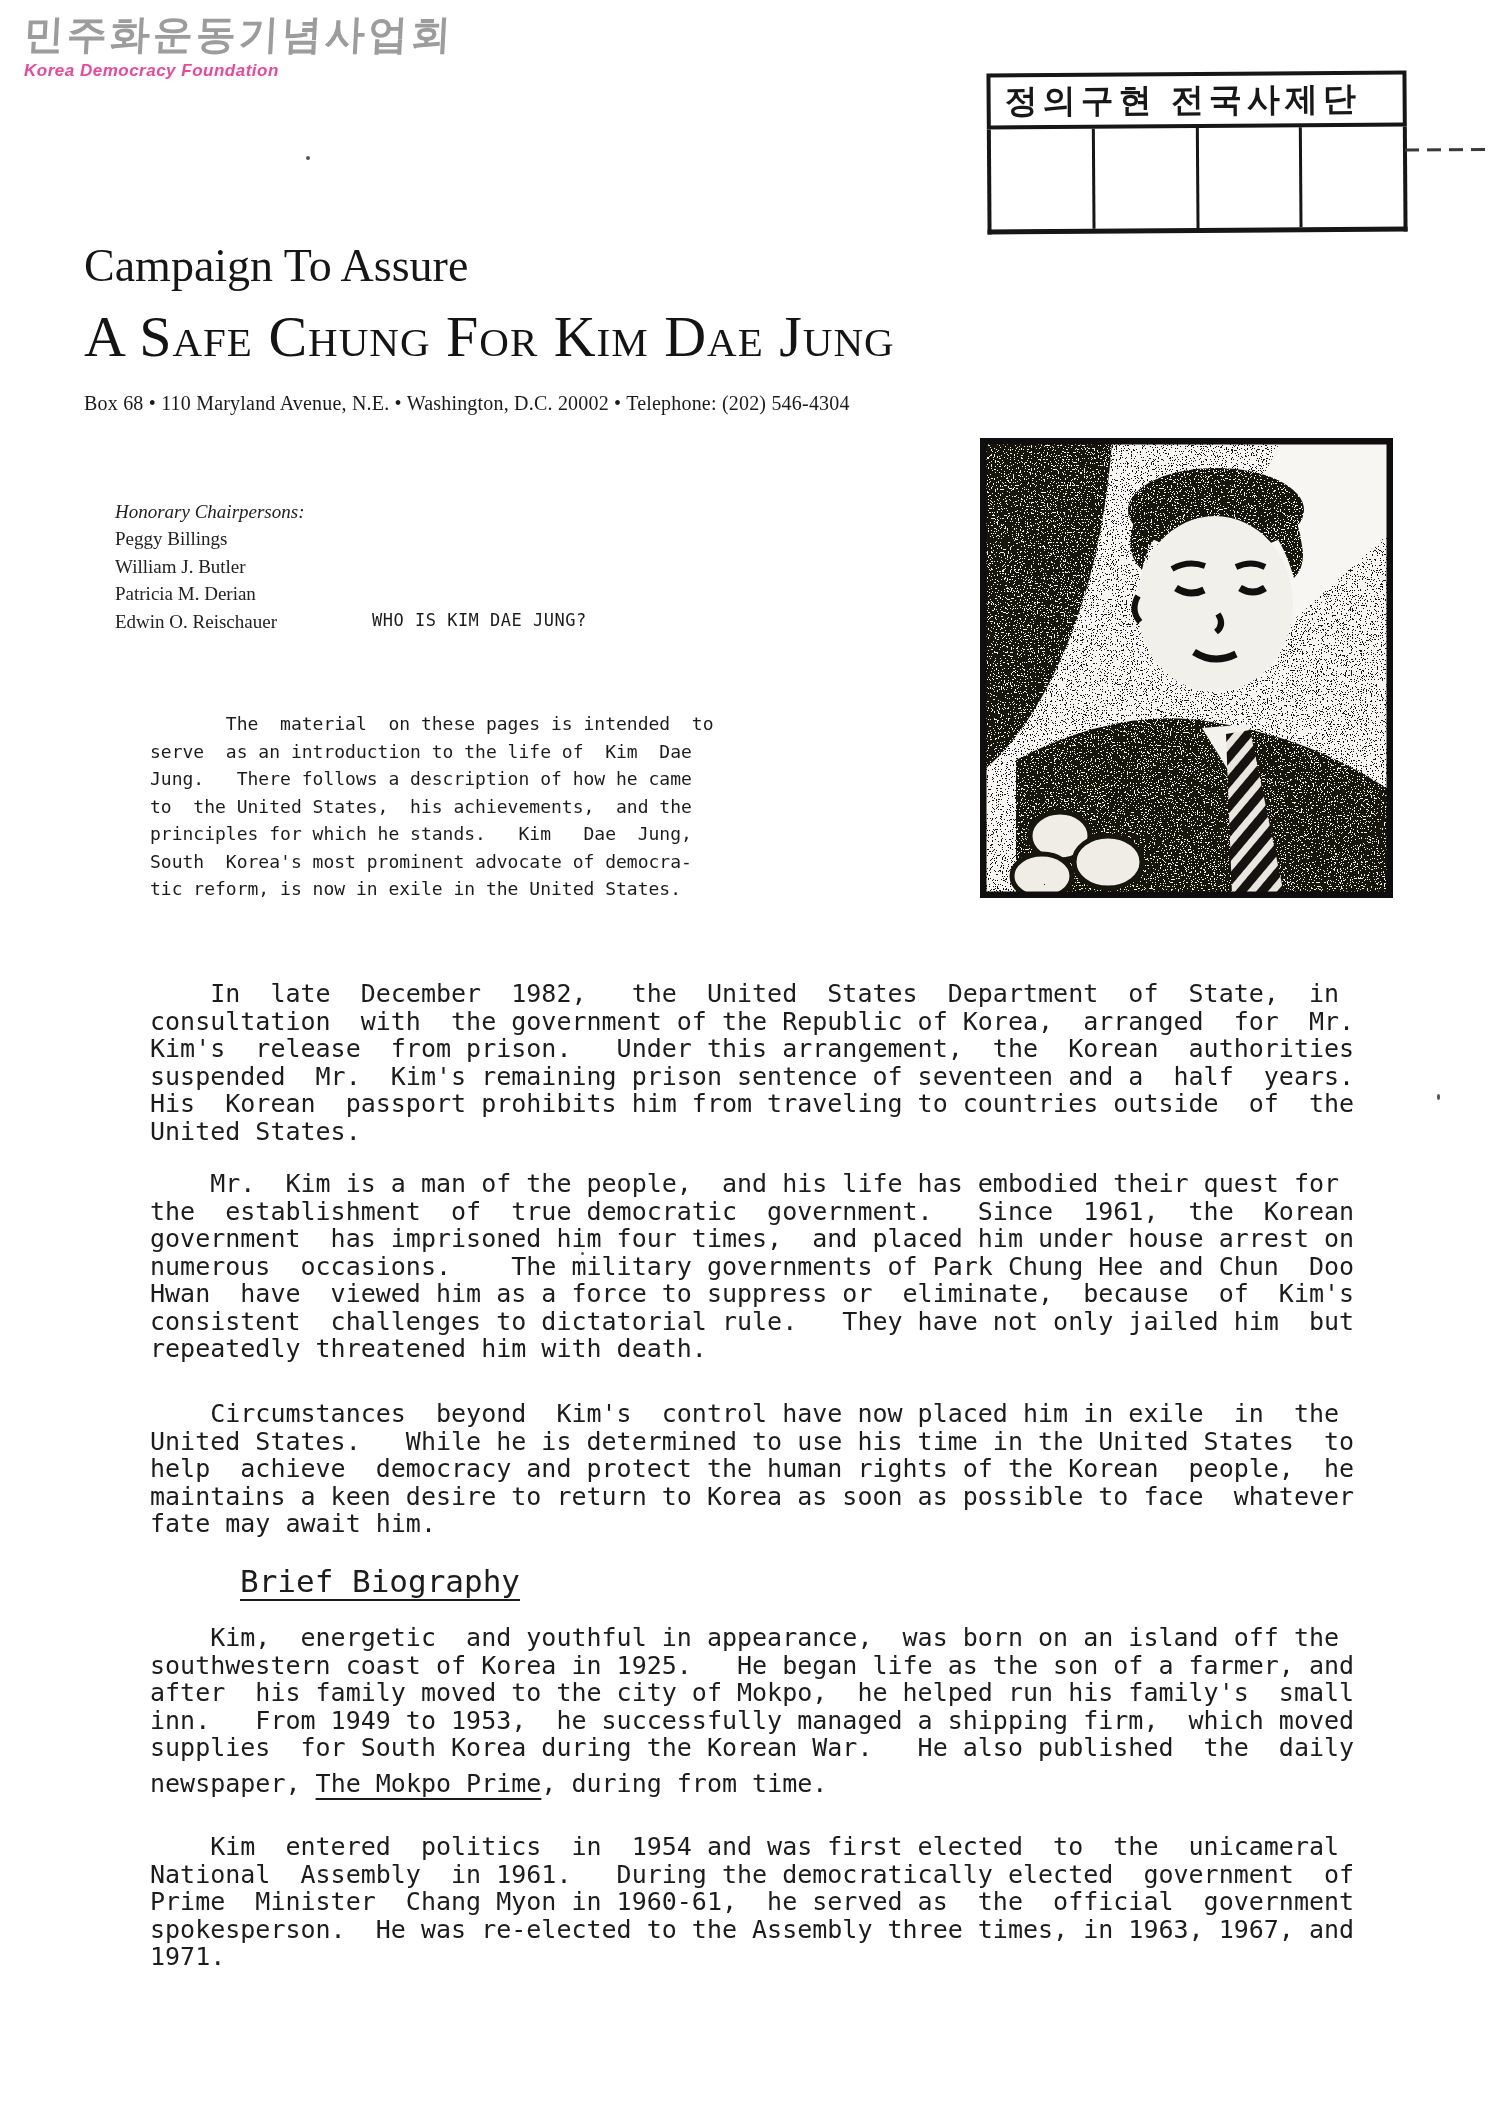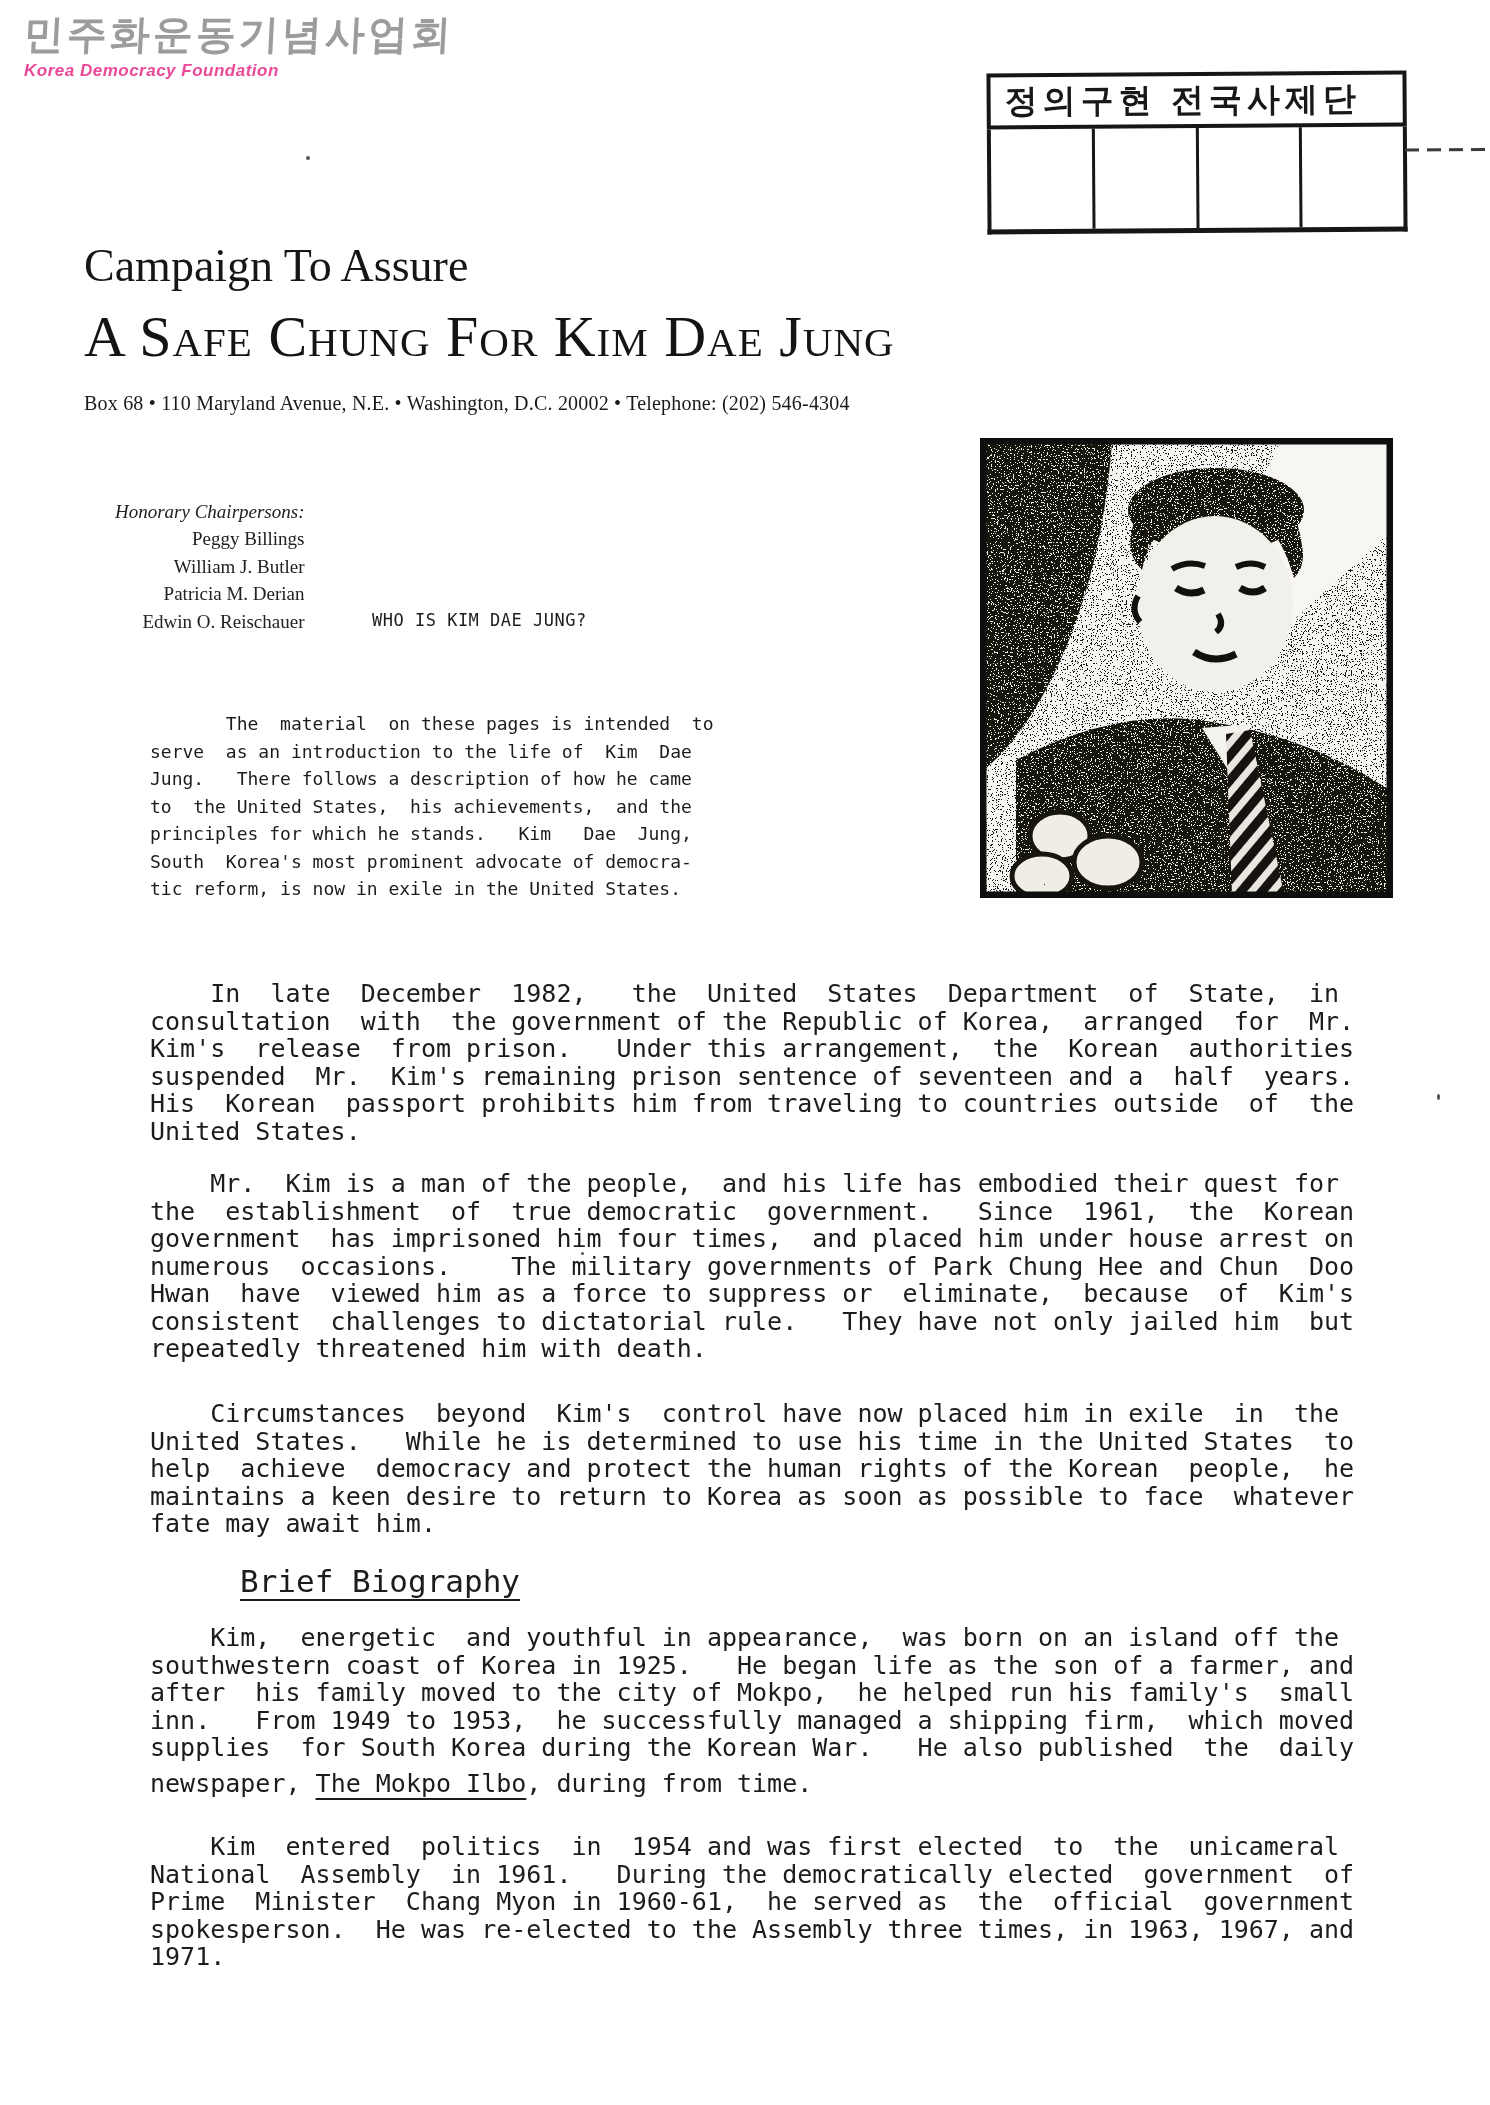--- a/index.html
+++ b/index.html
@@ -39,21 +39,21 @@
   .scan-dash{
     position:absolute;height:3px;background:#3a3a3a;
     background:repeating-linear-gradient(90deg,#3a3a3a 0 14px,transparent 14px 22px);
   }
   
   .masthead{position:absolute;left:84px;top:240px;width:1000px;font-family:"Liberation Serif", serif;}
   .title1{font-size:46px;line-height:52px;color:#161616;}
   .title2{font-size:58px;line-height:66px;font-variant:small-caps;letter-spacing:1px;color:#141414;margin-top:12px;white-space:nowrap;}
   .address{font-size:20px;color:#1a1a1a;margin-top:22px;letter-spacing:.2px;}
   
-  .chairs{position:absolute;left:115px;top:498px;font-family:"Liberation Serif", serif;color:#222;text-align:right;}
+  .chairs{position:absolute;left:115px;top:498px;font-family:"Liberation Serif", serif;color:#222;}
   .chairs-heading{font-style:italic;font-size:19px;line-height:27px;}
   .chair-name{font-size:19px;line-height:27.5px;}
   
   .mono{
     position:absolute;
     font-family:"DejaVu Sans Mono", monospace;
     color:#1c1c1c;
     white-space:pre;
     margin:0;
   }
@@ -216,21 +216,21 @@
 help  achieve  democracy and protect the human rights of the Korean  people,  he
 maintains a keen desire to return to Korea as soon as possible to face  whatever
 fate may await him.</pre>
 
   <div class="mono bio-heading">Brief Biography</div>
   <pre class="mono para bio1">    Kim,  energetic  and youthful in appearance,  was born on an island off the
 southwestern coast of Korea in 1925.   He began life as the son of a farmer, and
 after  his family moved to the city of Mokpo,  he helped run his family's  small
 inn.   From 1949 to 1953,  he successfully managed a shipping firm,  which moved
 supplies  for South Korea during the Korean War.   He also published  the  daily</pre>
-  <div class="mono bio1-last"><span>newspaper, </span><span class="u">The Mokpo Ilbo</span><span>, during from time.</span></div>
+  <div class="mono bio1-last"><span>newspaper, </span><span class="u">The Mokpo Prime</span><span>, during from time.</span></div>
   <pre class="mono para bio2">    Kim  entered  politics  in  1954 and was first elected  to  the  unicameral
 National  Assembly  in 1961.   During the democratically elected  government  of
 Prime  Minister  Chang Myon in 1960-61,  he served as  the  official  government
 spokesperson.  He was re-elected to the Assembly three times, in 1963, 1967, and
 1971.</pre>
 
   <div class="speck" style="left:306px;top:156px;width:4px;height:4px;"></div>
   <div class="speck" style="left:1437px;top:1094px;width:3px;height:6px;"></div>
   <div class="speck" style="left:581px;top:1252px;width:3px;height:3px;"></div>
 

